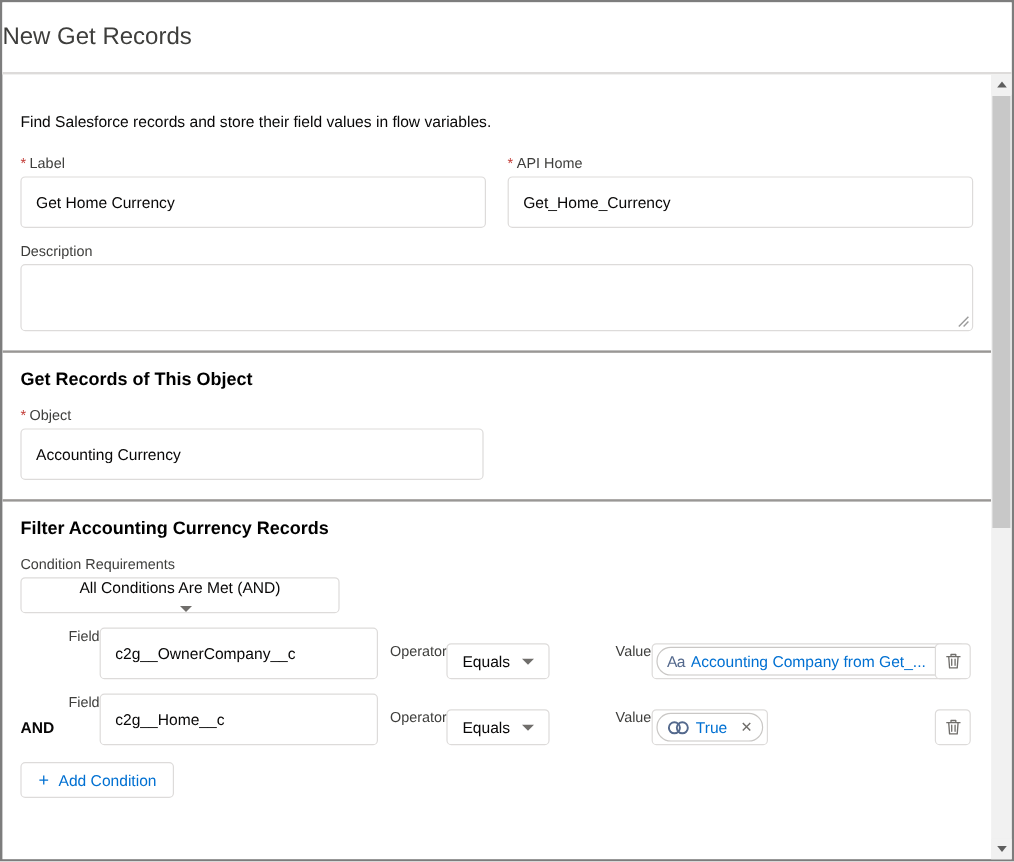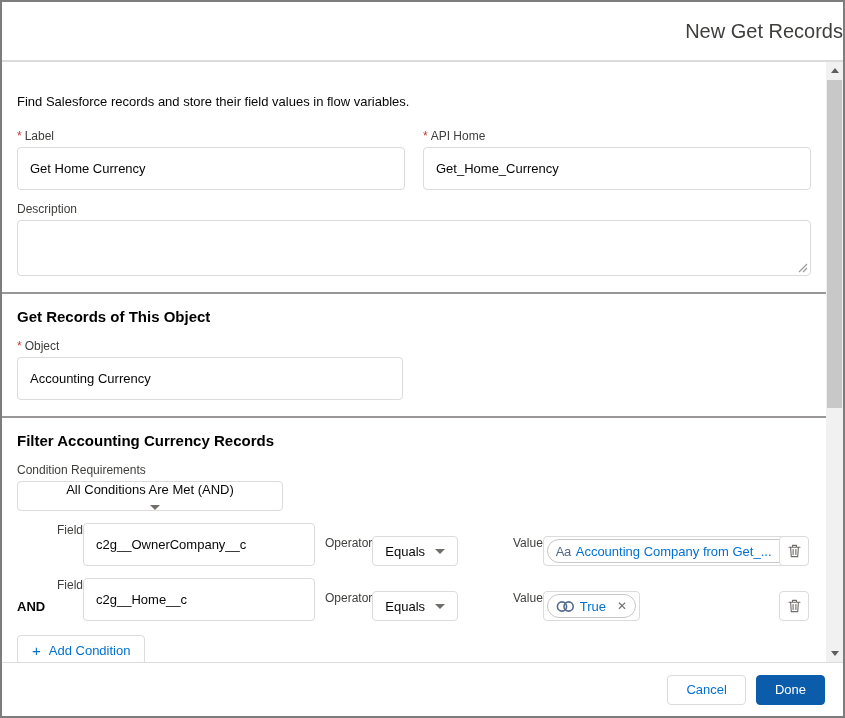--- a/index.html
+++ b/index.html
@@ -3,21 +3,21 @@
 <meta charset="utf-8">
 <style>
   * { box-sizing: border-box; margin: 0; padding: 0; }
   html,body { width: 845px; height: 718px; }
   body { font-family: "Liberation Sans", sans-serif; background: #fff; }
 
   .page { width: 845px; height: 718px; border: 2px solid #7d7d7d; background: #fff;
           display: flex; flex-direction: column; }
 
   
-  .modal-header { flex: 0 0 60px; display: flex; align-items: center; justify-content: flex-end;
+  .modal-header { flex: 0 0 60px; display: flex; align-items: center; justify-content: flex-start;
                   border-bottom: 2px solid #dddbda; background: #fff; }
   .modal-title { font-size: 20px; font-weight: 400; color: #3e3e3c; }
 
   
   .body-wrap { flex: 1 1 auto; display: flex; min-height: 0; }
   .content { flex: 1 1 auto; min-width: 0; padding: 32px 15px 0 15px; overflow: hidden; }
 
   .scrollbar { flex: 0 0 17px; background: #f1f1f1; display: flex; flex-direction: column; }
   .sb-btn { height: 17px; display: flex; align-items: center; justify-content: center; background:#f1f1f1; cursor: pointer; }
   .tri-up { width: 0; height: 0; border-left: 4px solid transparent; border-right: 4px solid transparent; border-bottom: 5px solid #5e5e5e; }
@@ -232,18 +232,14 @@
       </div>
       <div class="sb-track">
         <div class="sb-thumb"></div>
       </div>
       <div class="sb-btn">
         <span class="tri-down"></span>
       </div>
     </div>
   </div>
 
-  <footer class="modal-footer">
-    <button class="btn btn-neutral">Cancel</button>
-    <button class="btn btn-brand">Done</button>
-  </footer>
 
 </div>
 
 </body></html>

